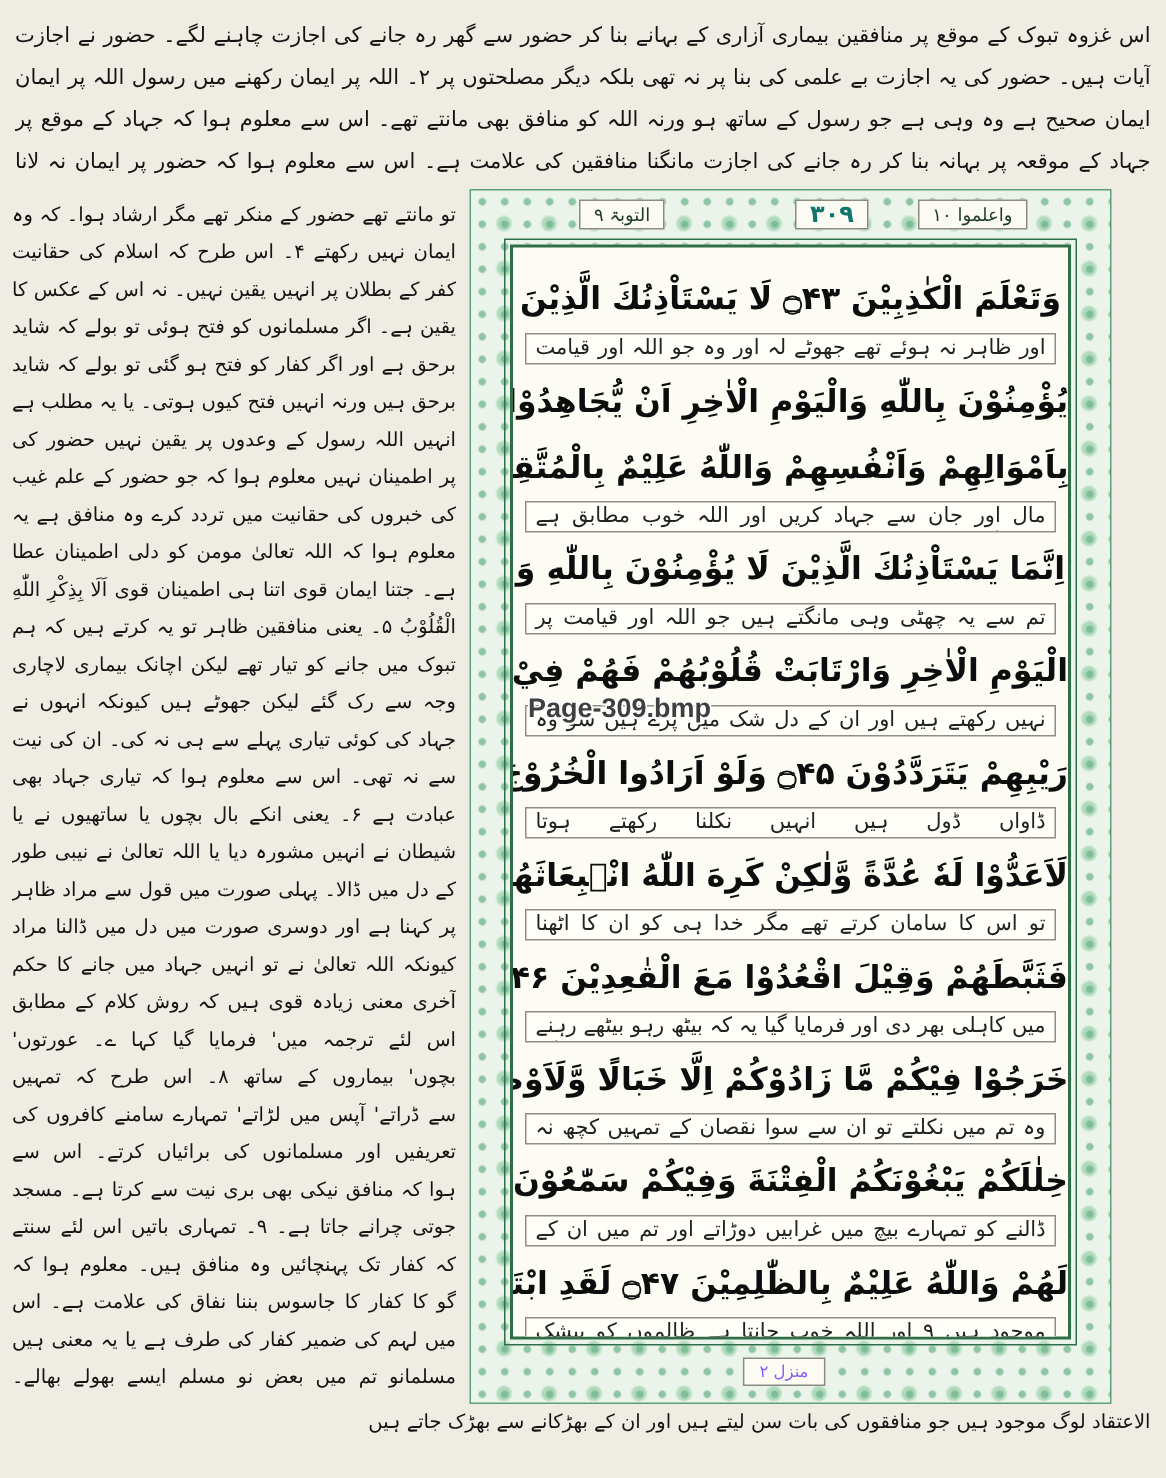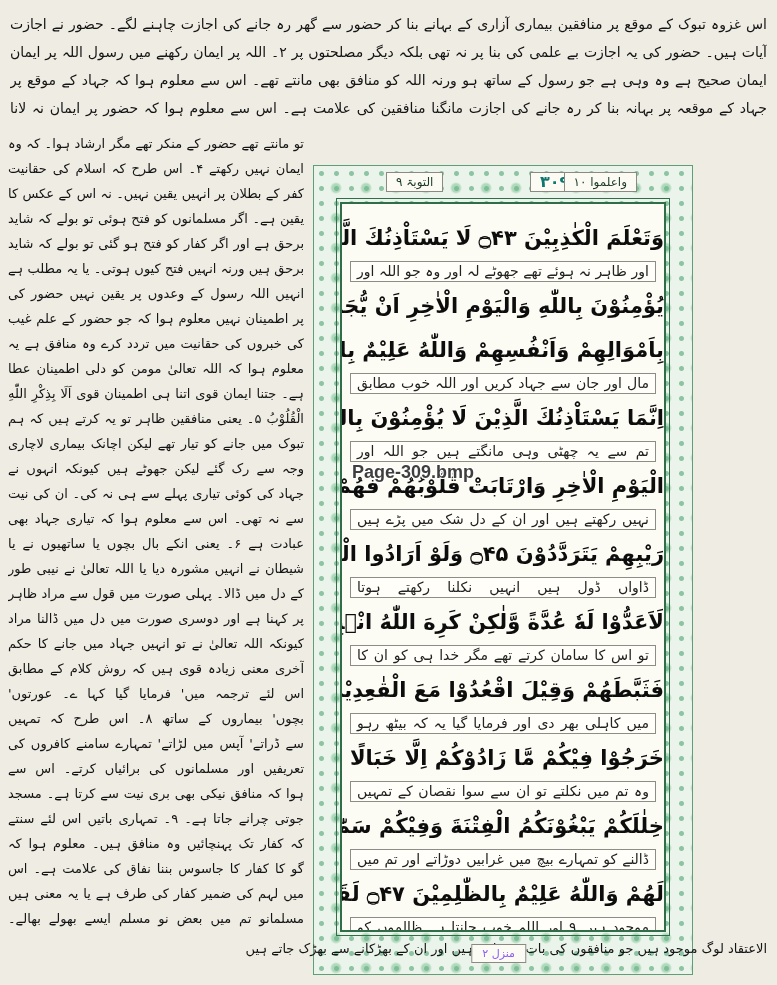--- a/index.html
+++ b/index.html
@@ -25,30 +25,29 @@
     position:absolute;top:131px;right:473px;left:8px;height:805px;
     font-size:13px;line-height:25px;
   }
   .side-column .line{
     height:25px;overflow:hidden;
     text-align:justify;text-align-last:justify;
     direction:rtl;
   }
   
   .quran-box{
-    position:absolute;top:126px;left:313px;width:380px;height:810px;
+    position:absolute;top:126px;left:313px;width:428px;height:810px;
     box-sizing:border-box;
     border:1px solid #5e9e78;
     background-color:#ebf4ea;
     background-image:
       radial-gradient(circle, rgba(110,180,140,.75) 2px, rgba(110,180,140,0) 3px),
       radial-gradient(circle, rgba(160,210,175,.8) 4px, rgba(160,210,175,0) 6px);
     background-size:15px 15px,30px 30px;
     background-position:0 0,7px 7px;
-    margin-top:39px;
   }
   .header-label{
     position:absolute;top:6px;height:18px;
     background:#fcfbf3;border:1px solid #8a8a82;
     font-size:12px;line-height:18px;padding:0 9px;
     white-space:nowrap;color:#1d3a28;z-index:3;
   }
   .label-surah{left:72px;}
   .label-page{left:216px;font-weight:bold;font-size:16px;color:#0f766e;}
   .label-juz{right:55px;}

